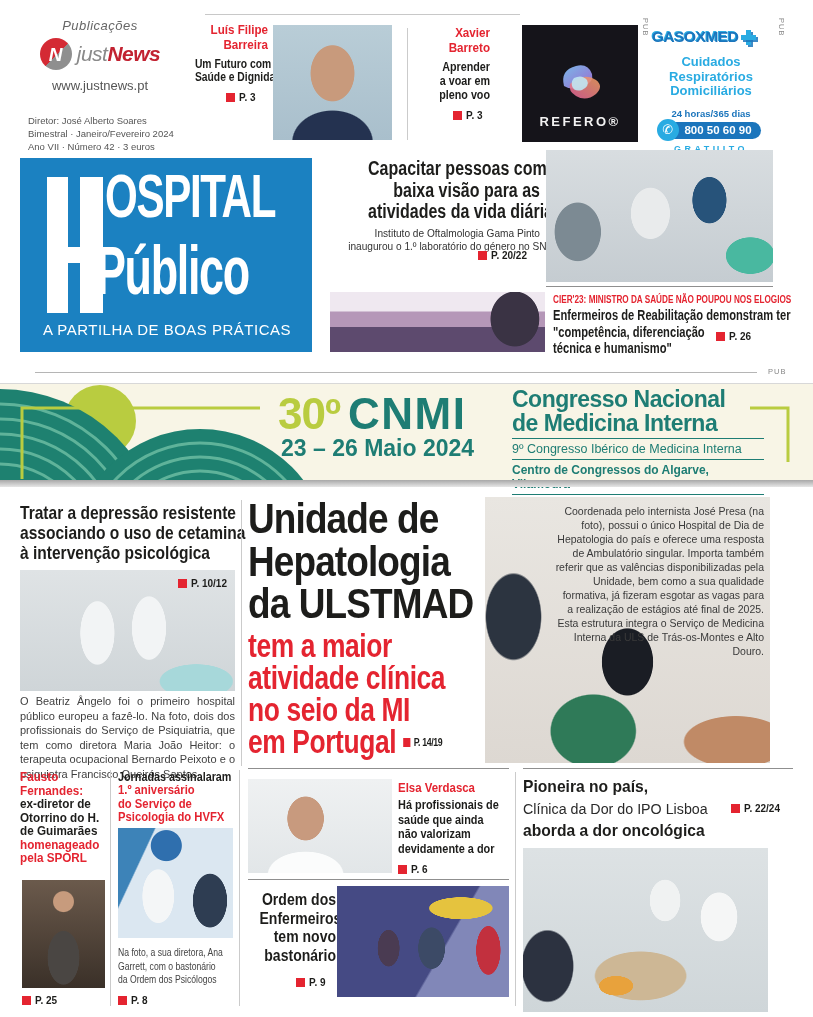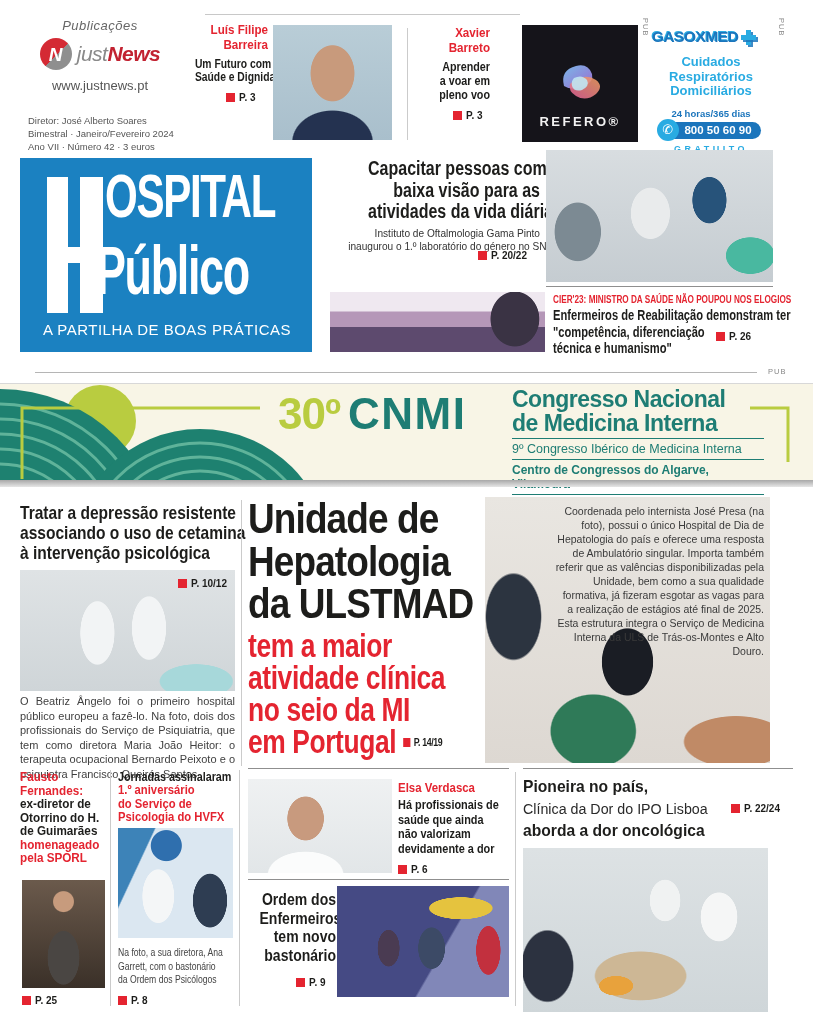--- a/index.html
+++ b/index.html
@@ -307,20 +307,21 @@
         <circle cx="200" cy="175" r="102" fill="none" stroke="#5fb39a" stroke-width="3"></circle>
         <circle cx="200" cy="175" r="88" fill="none" stroke="#5fb39a" stroke-width="3"></circle>
         <circle cx="200" cy="175" r="74" fill="none" stroke="#5fb39a" stroke-width="3"></circle>
       </g>
       <path d="M260 24 H22 V95" stroke="#b9cc40" stroke-width="3" fill="none"></path>
     </svg>
     <div class="abs" style="left:278px;top:5px;display:flex;gap:8px;align-items:baseline;">
       <span class="b-num">30º</span>
       <span class="b-acr">CNMI</span>
     </div>
+    <div class="b-dates" style="top:51px;left:281px;">23 – 26 Maio 2024</div>
     <div class="b-right" style="top:4px;left:512px;">
       <div class="b-title">
         <div>Congresso Nacional</div>
         <div>de Medicina Interna</div>
       </div>
       <div class="b-rule"></div>
       <div class="b-sub">9º Congresso Ibérico de Medicina Interna</div>
       <div class="b-rule"></div>
       <div class="b-venue">Centro de Congressos do Algarve, Vilamoura</div>
       <div class="b-rule"></div>

